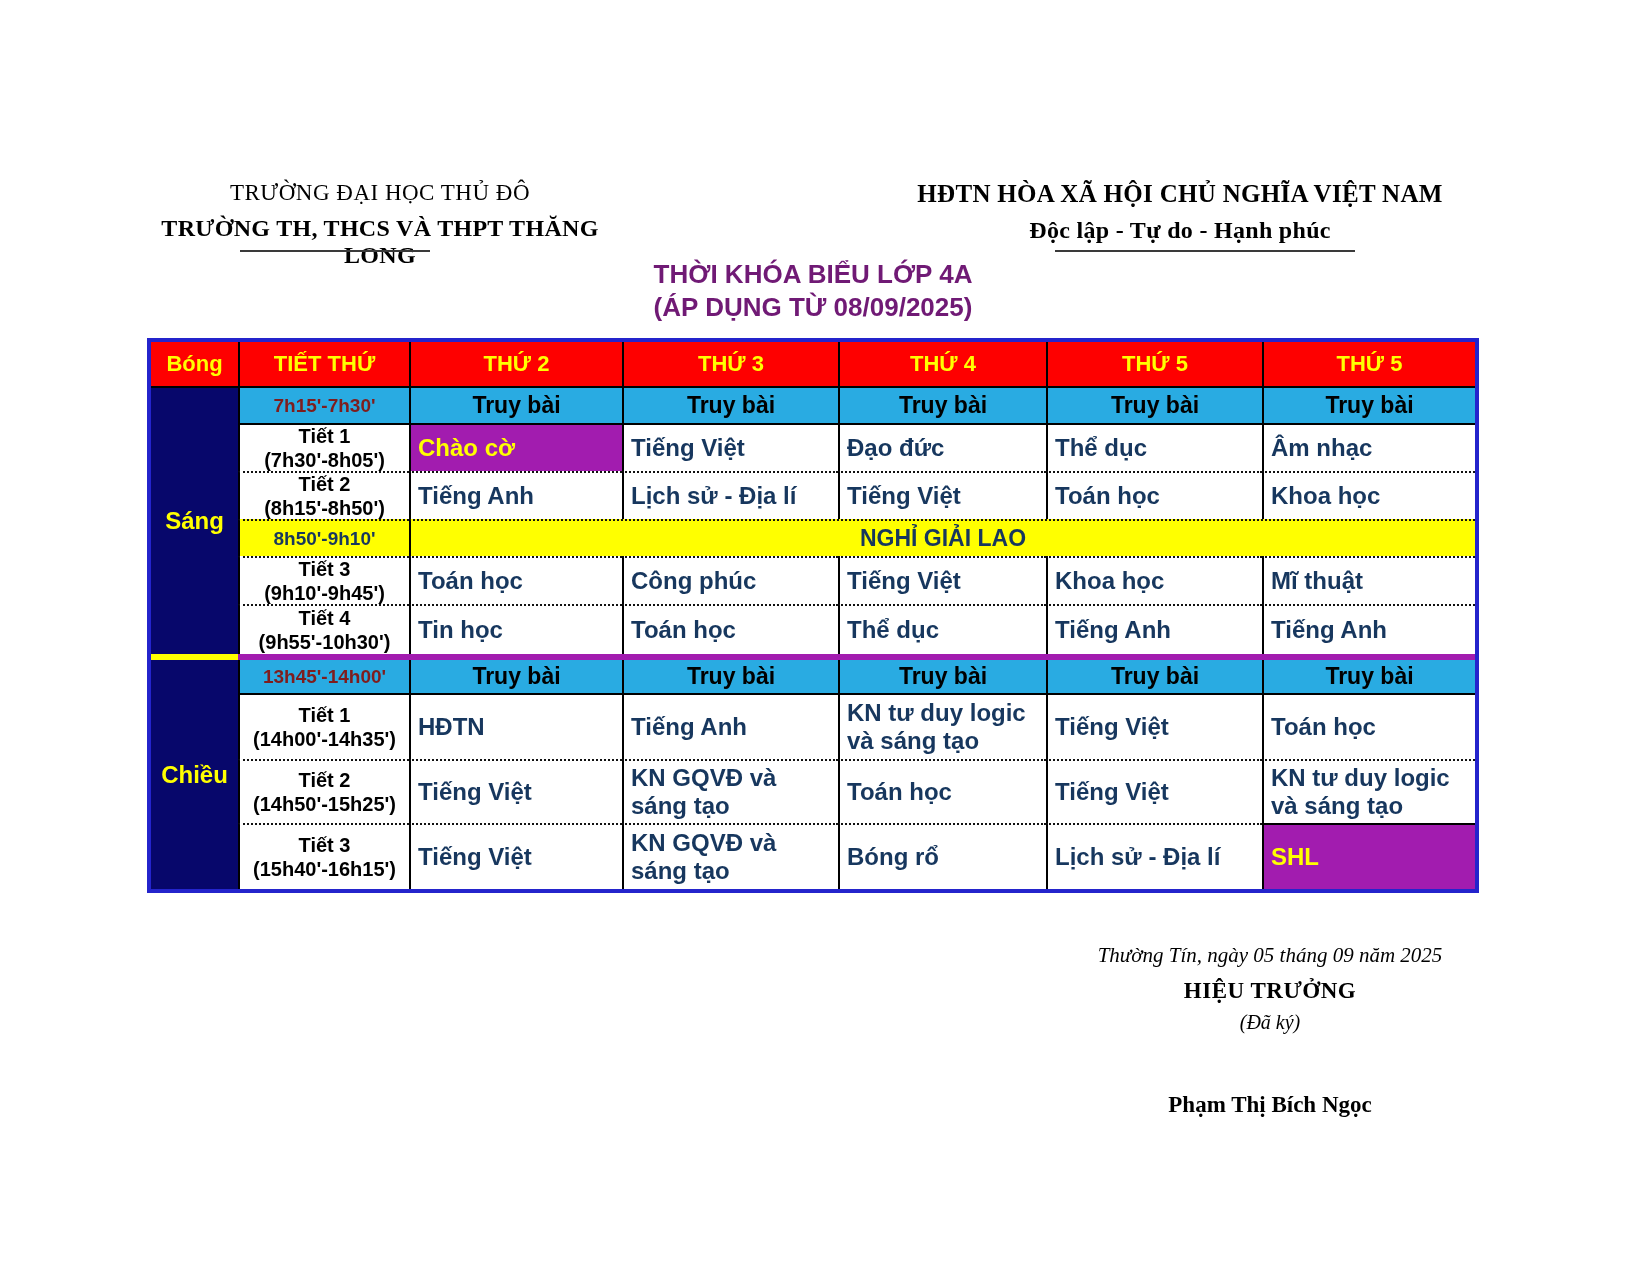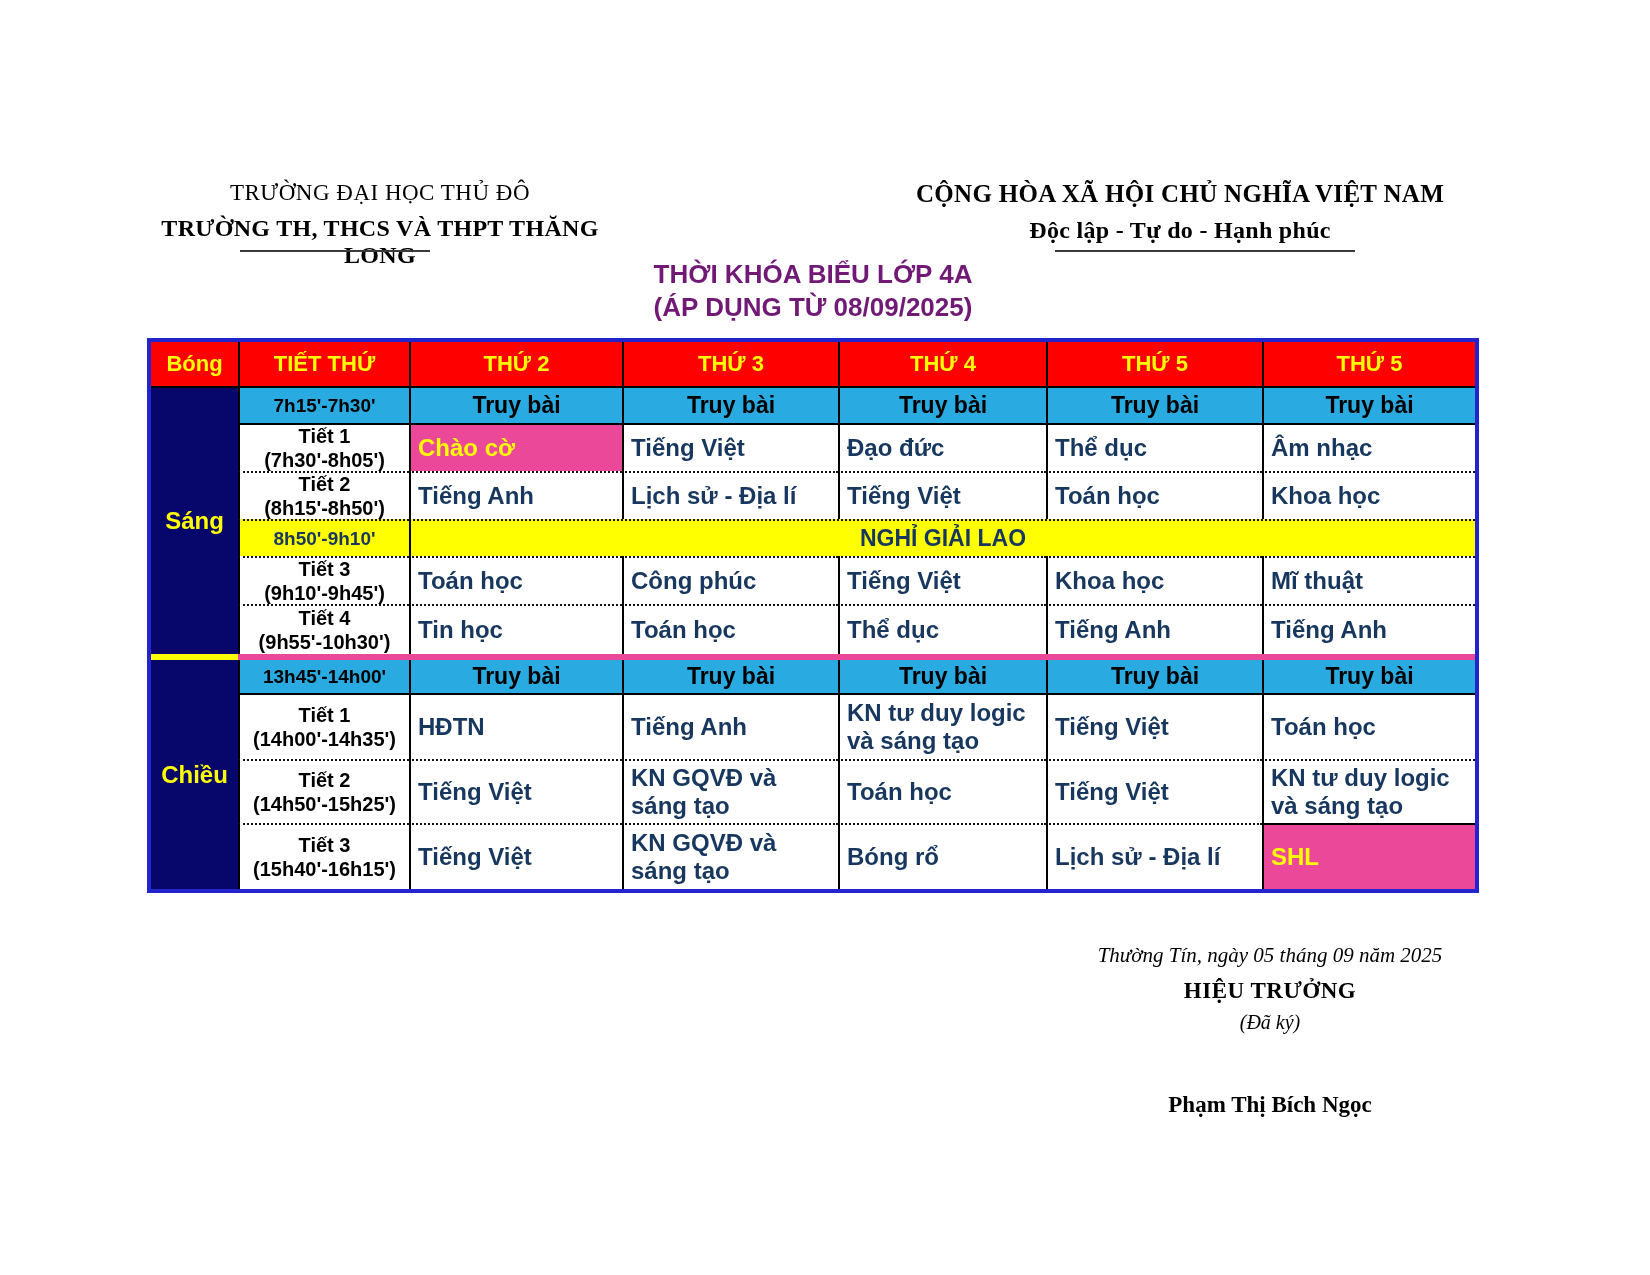--- a/index.html
+++ b/index.html
@@ -19,47 +19,47 @@
        display:grid;
        grid-template-columns:87px 171px 213px 216px 208px 216px 213px;
        grid-template-rows:44px 37px 48px 48px 37px 48px 50px 6px 33px 66px 64px 66px;}
   .cell{display:flex;align-items:center;box-sizing:border-box;overflow:hidden;}
   .ctr{justify-content:center;text-align:center;}
   .bl{border-left:2px solid #000;}
   .bts{border-top:2px solid #000;}
   .btd{border-top:2px dotted #111;}
   .hdr{background:#fe0000;color:#ffff00;font-weight:700;font-size:22px;}
   .rev{background:#29abe2;color:#000;font-weight:700;font-size:23px;}
-  .time1{color:#000000;font-weight:700;font-size:19px;}
+  .time1{color:#7f1d1d;font-weight:700;font-size:19px;}
   .time2{color:#000;font-weight:700;font-size:20px;line-height:1.2;flex-direction:column;justify-content:center;}
   .subj{color:#17375e;font-weight:700;font-size:24px;line-height:1.15;padding:2px 4px 2px 7px;}
   .navy{background:#07076b;}
   .session{color:#ffff00;font-weight:700;font-size:24px;}
   .ybg{background:#ffff00;}
   .brklbl{color:#17375e;font-weight:700;font-size:23px;}
-  .redcell{background:#ec4899;}
+  .redcell{background:#a21caf;}
   .ytext{color:#ffff00;}
   
   .footer{font-family:"Liberation Serif",serif;color:#000;text-align:center;}
   .f-date{font-style:italic;font-size:21px;}
   .f-role{font-weight:700;font-size:23px;margin-top:10px;letter-spacing:.5px;}
   .f-signed{font-style:italic;font-size:20px;margin-top:7px;}
   .f-name{font-weight:700;font-size:23px;margin-top:58px;}
 </style>
 </head>
 <body>
 
 <div class="abs formal" style="left:150px;top:180px;width:460px;">
   <div class="hl1">TRƯỜNG ĐẠI HỌC THỦ ĐÔ</div>
   <div class="hl2">TRƯỜNG TH, THCS VÀ THPT THĂNG LONG</div>
 </div>
 <div class="rule" style="left:240px;top:250px;width:190px;"></div>
 
 <div class="abs formal" style="left:890px;top:180px;width:580px;">
-  <div class="hl2" style="margin-top:0;font-size:25px;">CỘNG HÒA XÃ HỘI CHỦ NGHĨA VIỆT NAM</div>
+  <div class="hl2" style="margin-top:0;font-size:25px;">HĐTN HÒA XÃ HỘI CHỦ NGHĨA VIỆT NAM</div>
   <div class="hl2" style="font-size:24px;">Độc lập - Tự do - Hạnh phúc</div>
 </div>
 <div class="rule" style="left:1055px;top:250px;width:300px;"></div>
 
 <div class="abs title" style="left:413px;top:258px;width:800px;">
   <div>THỜI KHÓA BIỂU LỚP 4A</div>
   <div>(ÁP DỤNG TỪ 08/09/2025)</div>
 </div>
 
 <div class="tkb">

